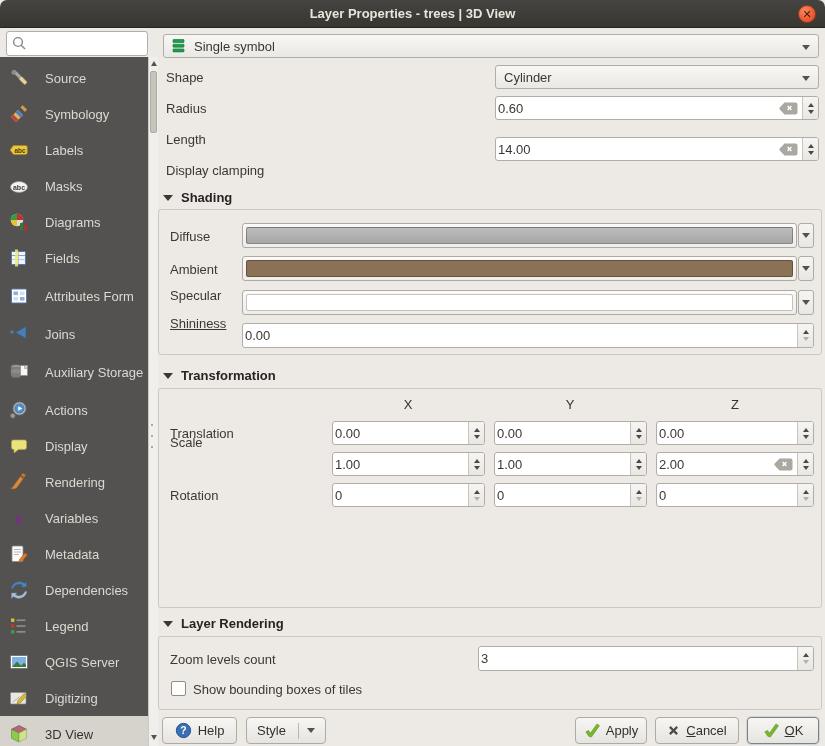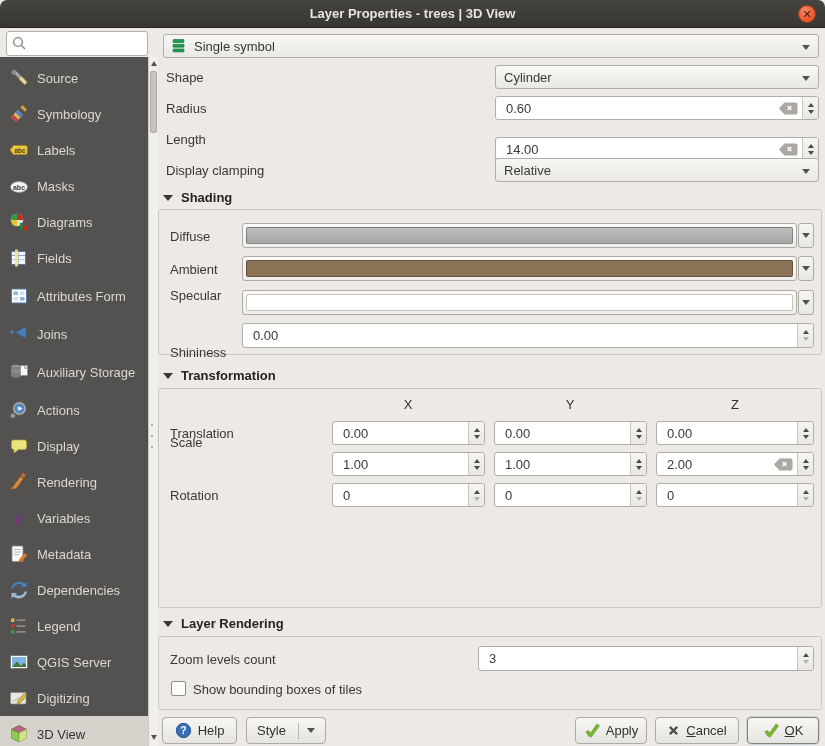--- a/index.html
+++ b/index.html
@@ -21,21 +21,21 @@
   
   .search-box { position:absolute; left:6px; top:31px; width:142px; height:25px;
     background:#fff; border:1px solid #b2aea8; border-radius:3px;
     display:flex; align-items:center; padding-left:4px; }
   .search-box input { border:none; outline:none; width:108px; height:20px; font-size:13px;
     font-family:inherit; background:transparent; }
 
   
   .sidebar { position:absolute; left:0; top:57px; width:148px; height:689px;
     background:#545250; color:#dcd8d1; overflow:hidden; padding-top:3px; }
-  .side-item { display:flex; align-items:center; gap:7px; padding-left:8px; height:36px;
+  .side-item { display:flex; align-items:center; gap:15px; padding-left:8px; height:36px;
     font-size:13px; cursor:pointer; }
   .side-item.two-line { height:40px; }
   .side-item.two-line .side-label { line-height:15px; }
   .side-item.selected { background:#d6d2cc; color:#34332e; }
   .side-icon { width:22px; min-width:22px; height:22px; display:flex; align-items:center; justify-content:center; }
   .side-label { white-space:normal; width:104px; }
 
   
   .v-scrollbar { position:absolute; left:148px; top:57px; width:10px; height:689px;
     background:#f1efec; border-left:1px solid #ccc8c2; }
@@ -52,21 +52,21 @@
   
   .lbl { position:absolute; color:#3a3833; }
   .combo { position:absolute; height:24px; background:linear-gradient(#f8f7f5,#eae8e4);
     border:1px solid #b1ada7; border-radius:3px; display:flex; align-items:center;
     padding:0 22px 0 8px; cursor:pointer; }
   .combo .c-arrow { position:absolute; right:8px; top:10px; width:0; height:0;
     border-left:4px solid transparent; border-right:4px solid transparent; border-top:5px solid #54524c; }
   .combo .c-icon { margin-right:6px; display:flex; }
 
   .spinfield { position:absolute; height:24px; background:#fff; border:1px solid #b1ada7;
-    border-radius:3px; display:flex; align-items:center; padding-left:10px; overflow:hidden; }
+    border-radius:3px; display:flex; align-items:center; padding-left:2px; overflow:hidden; }
   .spinfield .val { flex:0 0 auto; }
   .spinfield .sp { flex:1; }
   .clear-tag { margin-right:4px; display:flex; cursor:pointer; }
   .spin-seg { width:16px; align-self:stretch; border-left:1px solid #c8c4be;
     background:linear-gradient(#f6f5f3,#e9e7e3); display:flex; flex-direction:column;
     align-items:center; justify-content:center; gap:3px; cursor:pointer; }
   .arr-up { width:0;height:0;border-left:3.5px solid transparent;border-right:3.5px solid transparent;border-bottom:4.5px solid #4b4944; }
   .arr-down { width:0;height:0;border-left:3.5px solid transparent;border-right:3.5px solid transparent;border-top:4.5px solid #4b4944; }
   .arr-down.dim { border-top-color:#b4b0aa; }
 
@@ -378,24 +378,20 @@
           <path d="M8.6 4l3.8 4M12.4 4l-3.8 4" stroke="#fff" stroke-width="1.4"></path>
         </svg>
     </span>
     <span class="spin-seg">
         <span class="arr-up"></span>
         <span class="arr-down"></span>
       </span>
   </div>
 
   <div class="lbl" style="left:166px; top:163px;">Display clamping</div>
-  <div class="combo" style="left:495px; top:158px; width:324px;">
-    <span>Relative</span>
-    <span class="c-arrow"></span>
-  </div>
 
   <div class="sect-header" style="left:163px; top:190px;">
     <span class="sect-tri"></span>
     <span>Shading</span>
   </div>
   <div class="groupbox" style="left:158px; top:209px; width:664px; height:146px;"></div>
 
   <div class="lbl" style="left:170px; top:229px;">Diffuse</div>
   <div class="colorbtn" style="top:223px;">
     <div class="swatch" style="background:linear-gradient(#bdbdbd,#a6a6a6);"></div>
@@ -413,21 +409,21 @@
     </div>
 
   <div class="lbl" style="left:170px; top:288px;">Specular</div>
   <div class="colorbtn" style="top:290px;">
     <div class="swatch" style="border-color: rgb(198, 194, 188); background: rgb(255, 255, 255);"></div>
   </div>
   <div class="color-arrow" style="top:290px;">
       <span class="c-arrow2"></span>
     </div>
 
-  <div class="lbl" style="left:170px; top:345px;">Shininess</div>
+  <div class="lbl" style="left:170px; top:316px;text-decoration:underline;">Shininess</div>
   <div class="spinfield" style="left:242px; top:323px; width:572px; height:25px;">
     <span class="val">0.00</span>
     <span class="sp"></span>
     <span class="spin-seg">
         <span class="arr-up"></span>
         <span class="arr-down dim"></span>
       </span>
   </div>
 
   <div class="sect-header" style="left:163px; top:368px;">

